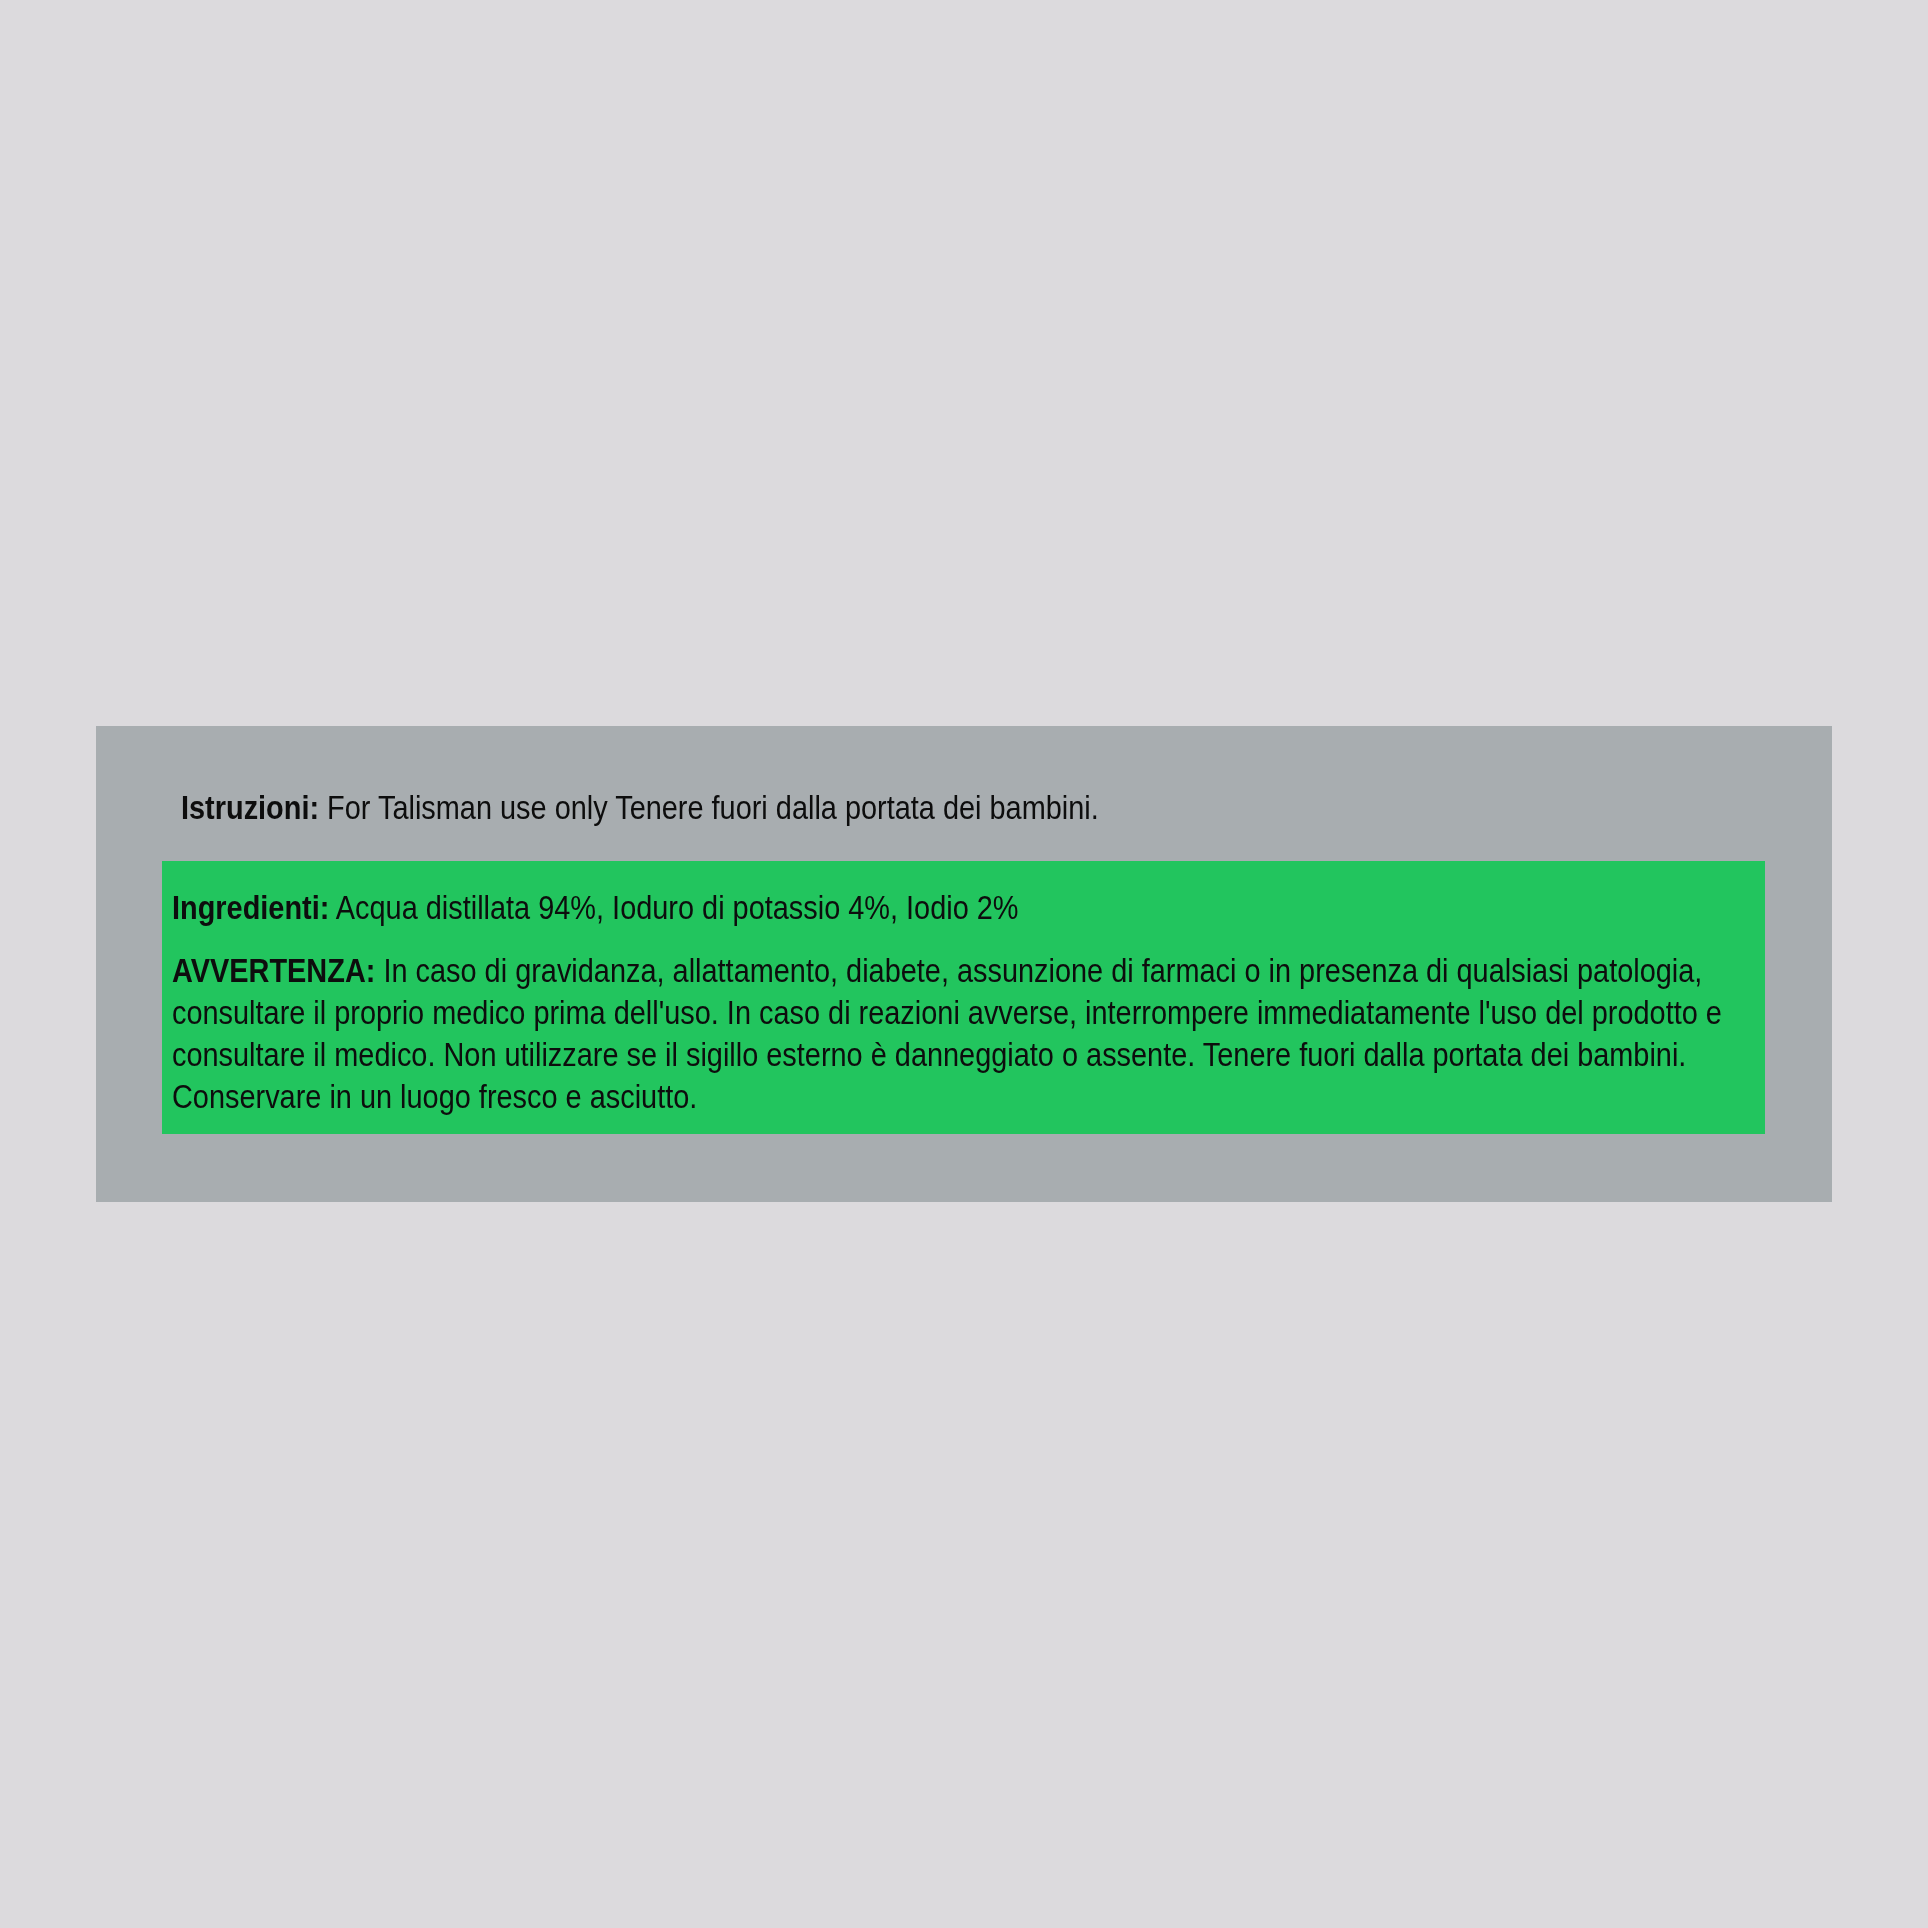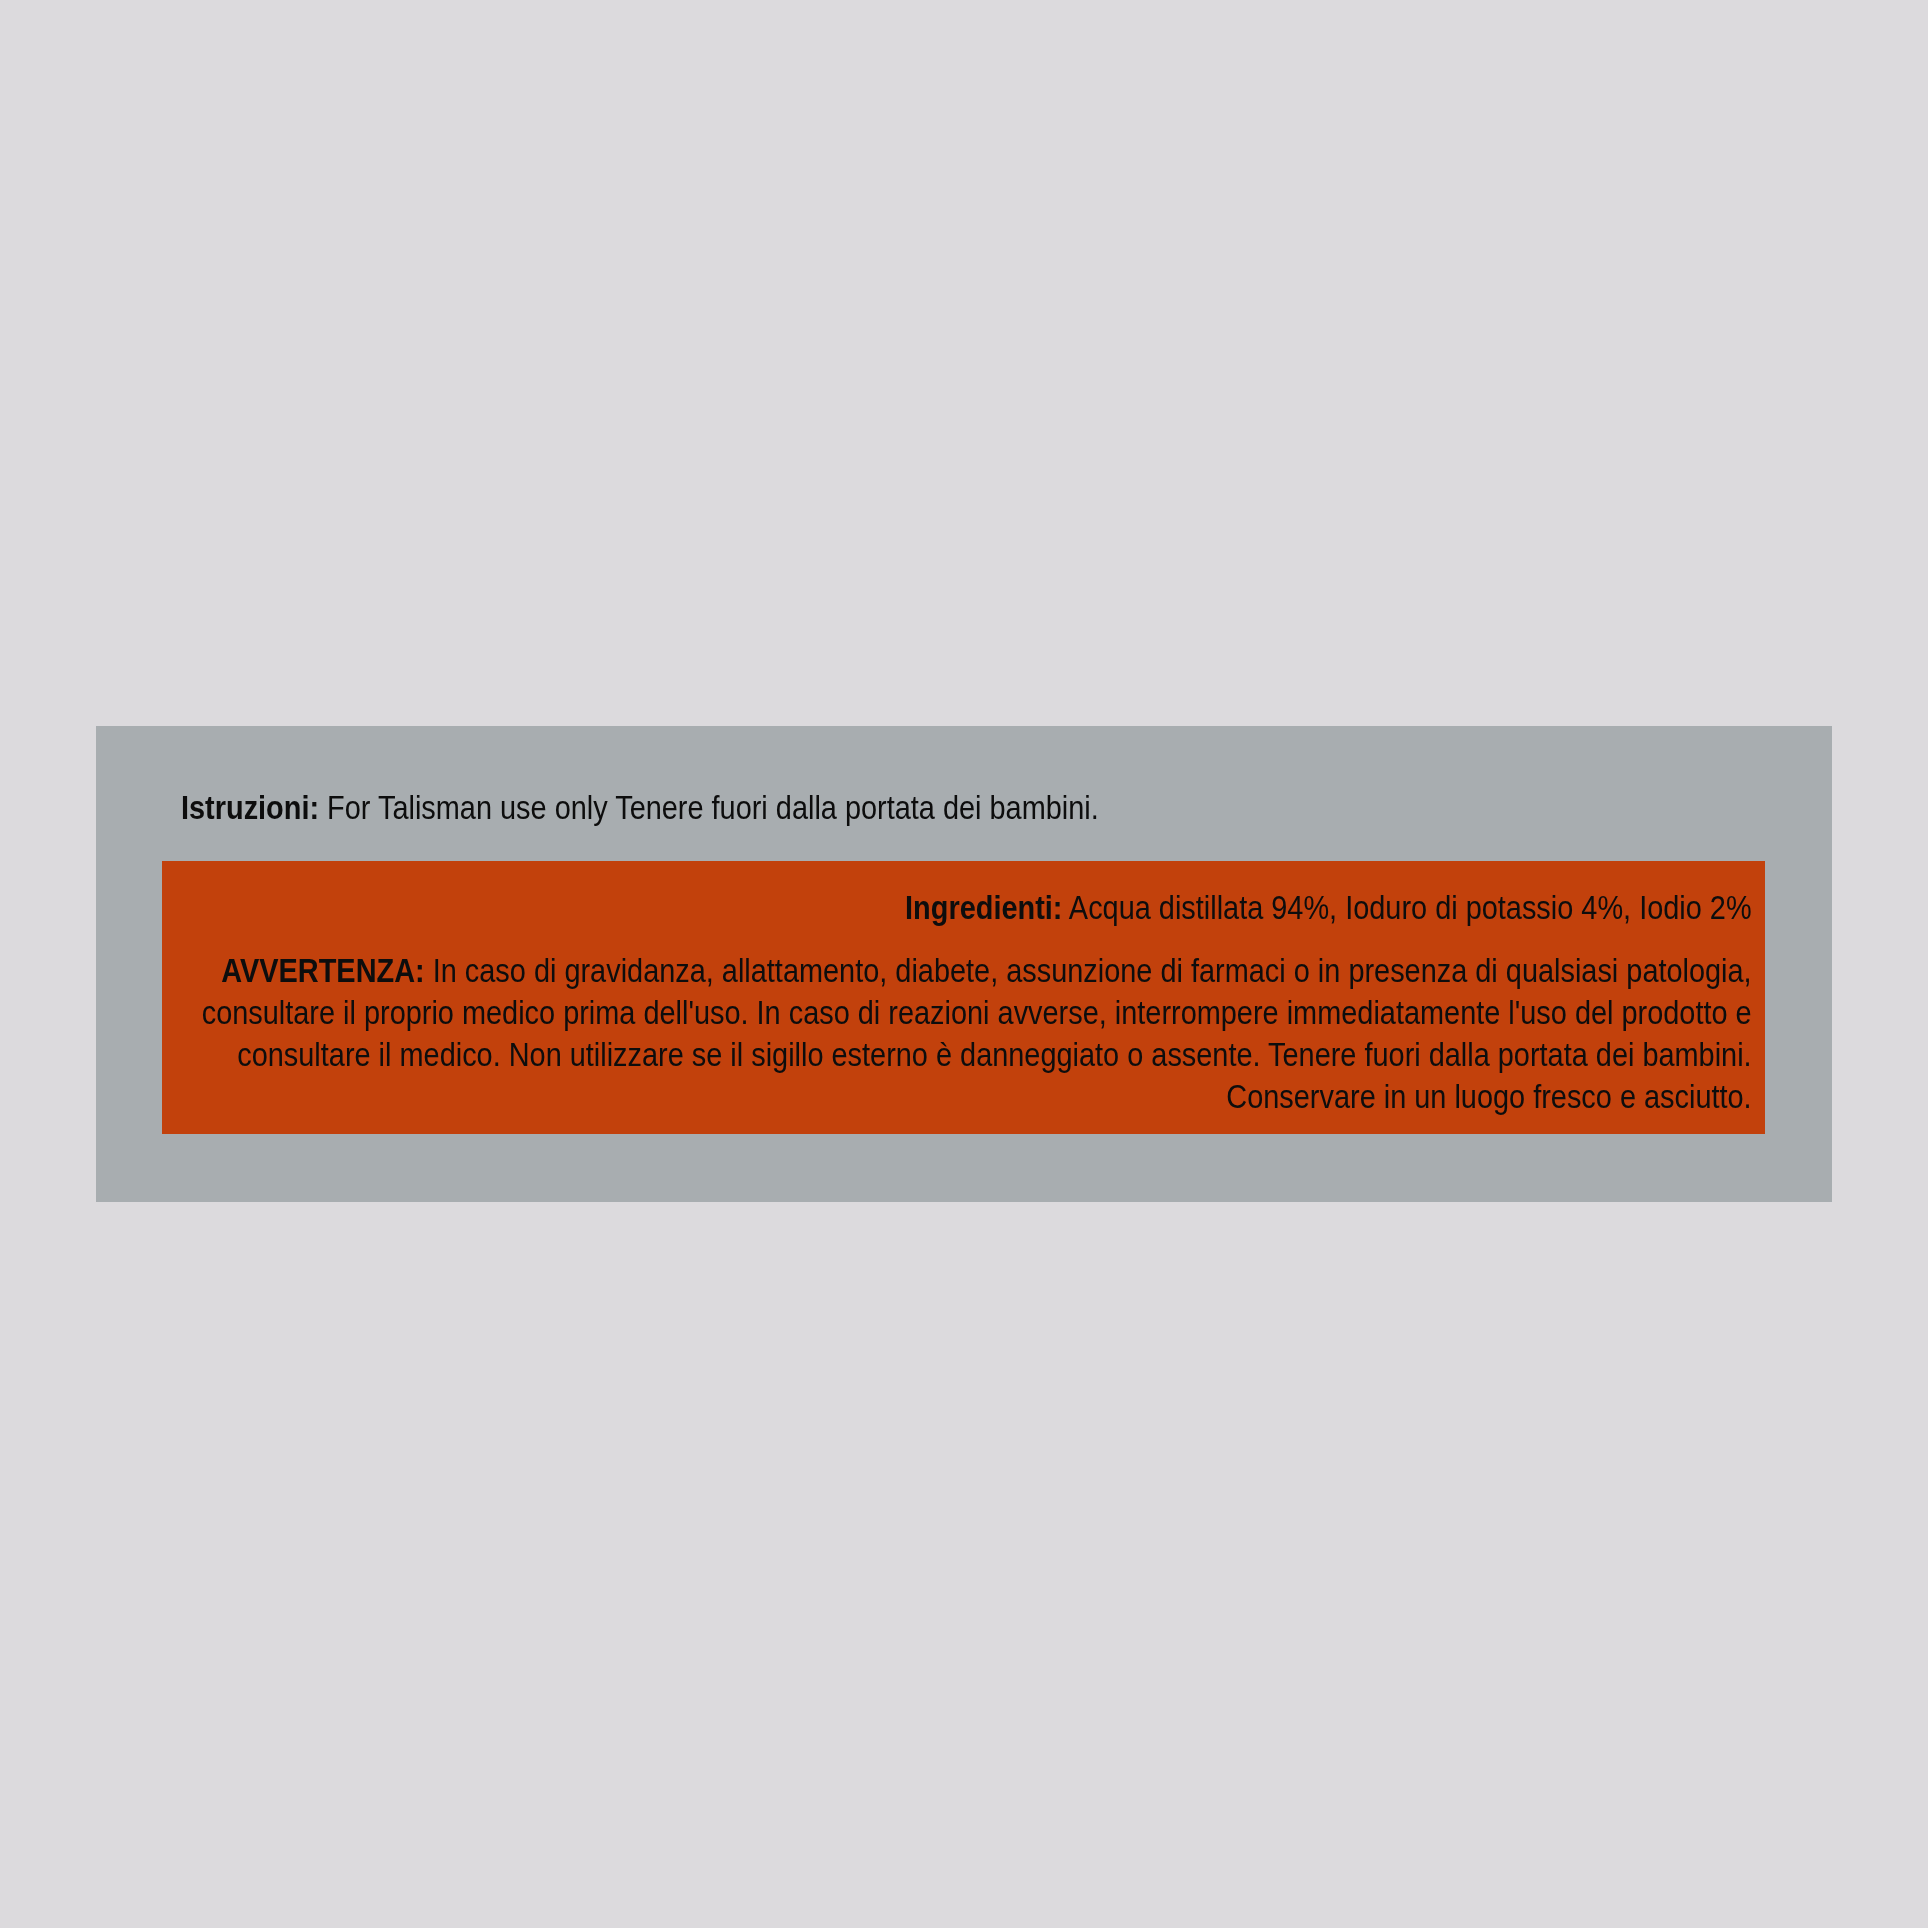--- a/index.html
+++ b/index.html
@@ -38,23 +38,22 @@
 
   .instructions {
     margin: 60px 0 0 85px;
     white-space: nowrap;
   }
 
   .card {
     position: absolute;
     left: 66px; top: 135px;
     width: 1603px; height: 273px;
-    background: #c2410c;
+    background: #22c55e;
     padding: 24.5px 13px 0 10.4px;
-    text-align: right;
   }
 
   .warning { margin-top: 21px; }
 </style>
 </head>
 <body>
 
 <div class="page">
   <section class="panel">
 

